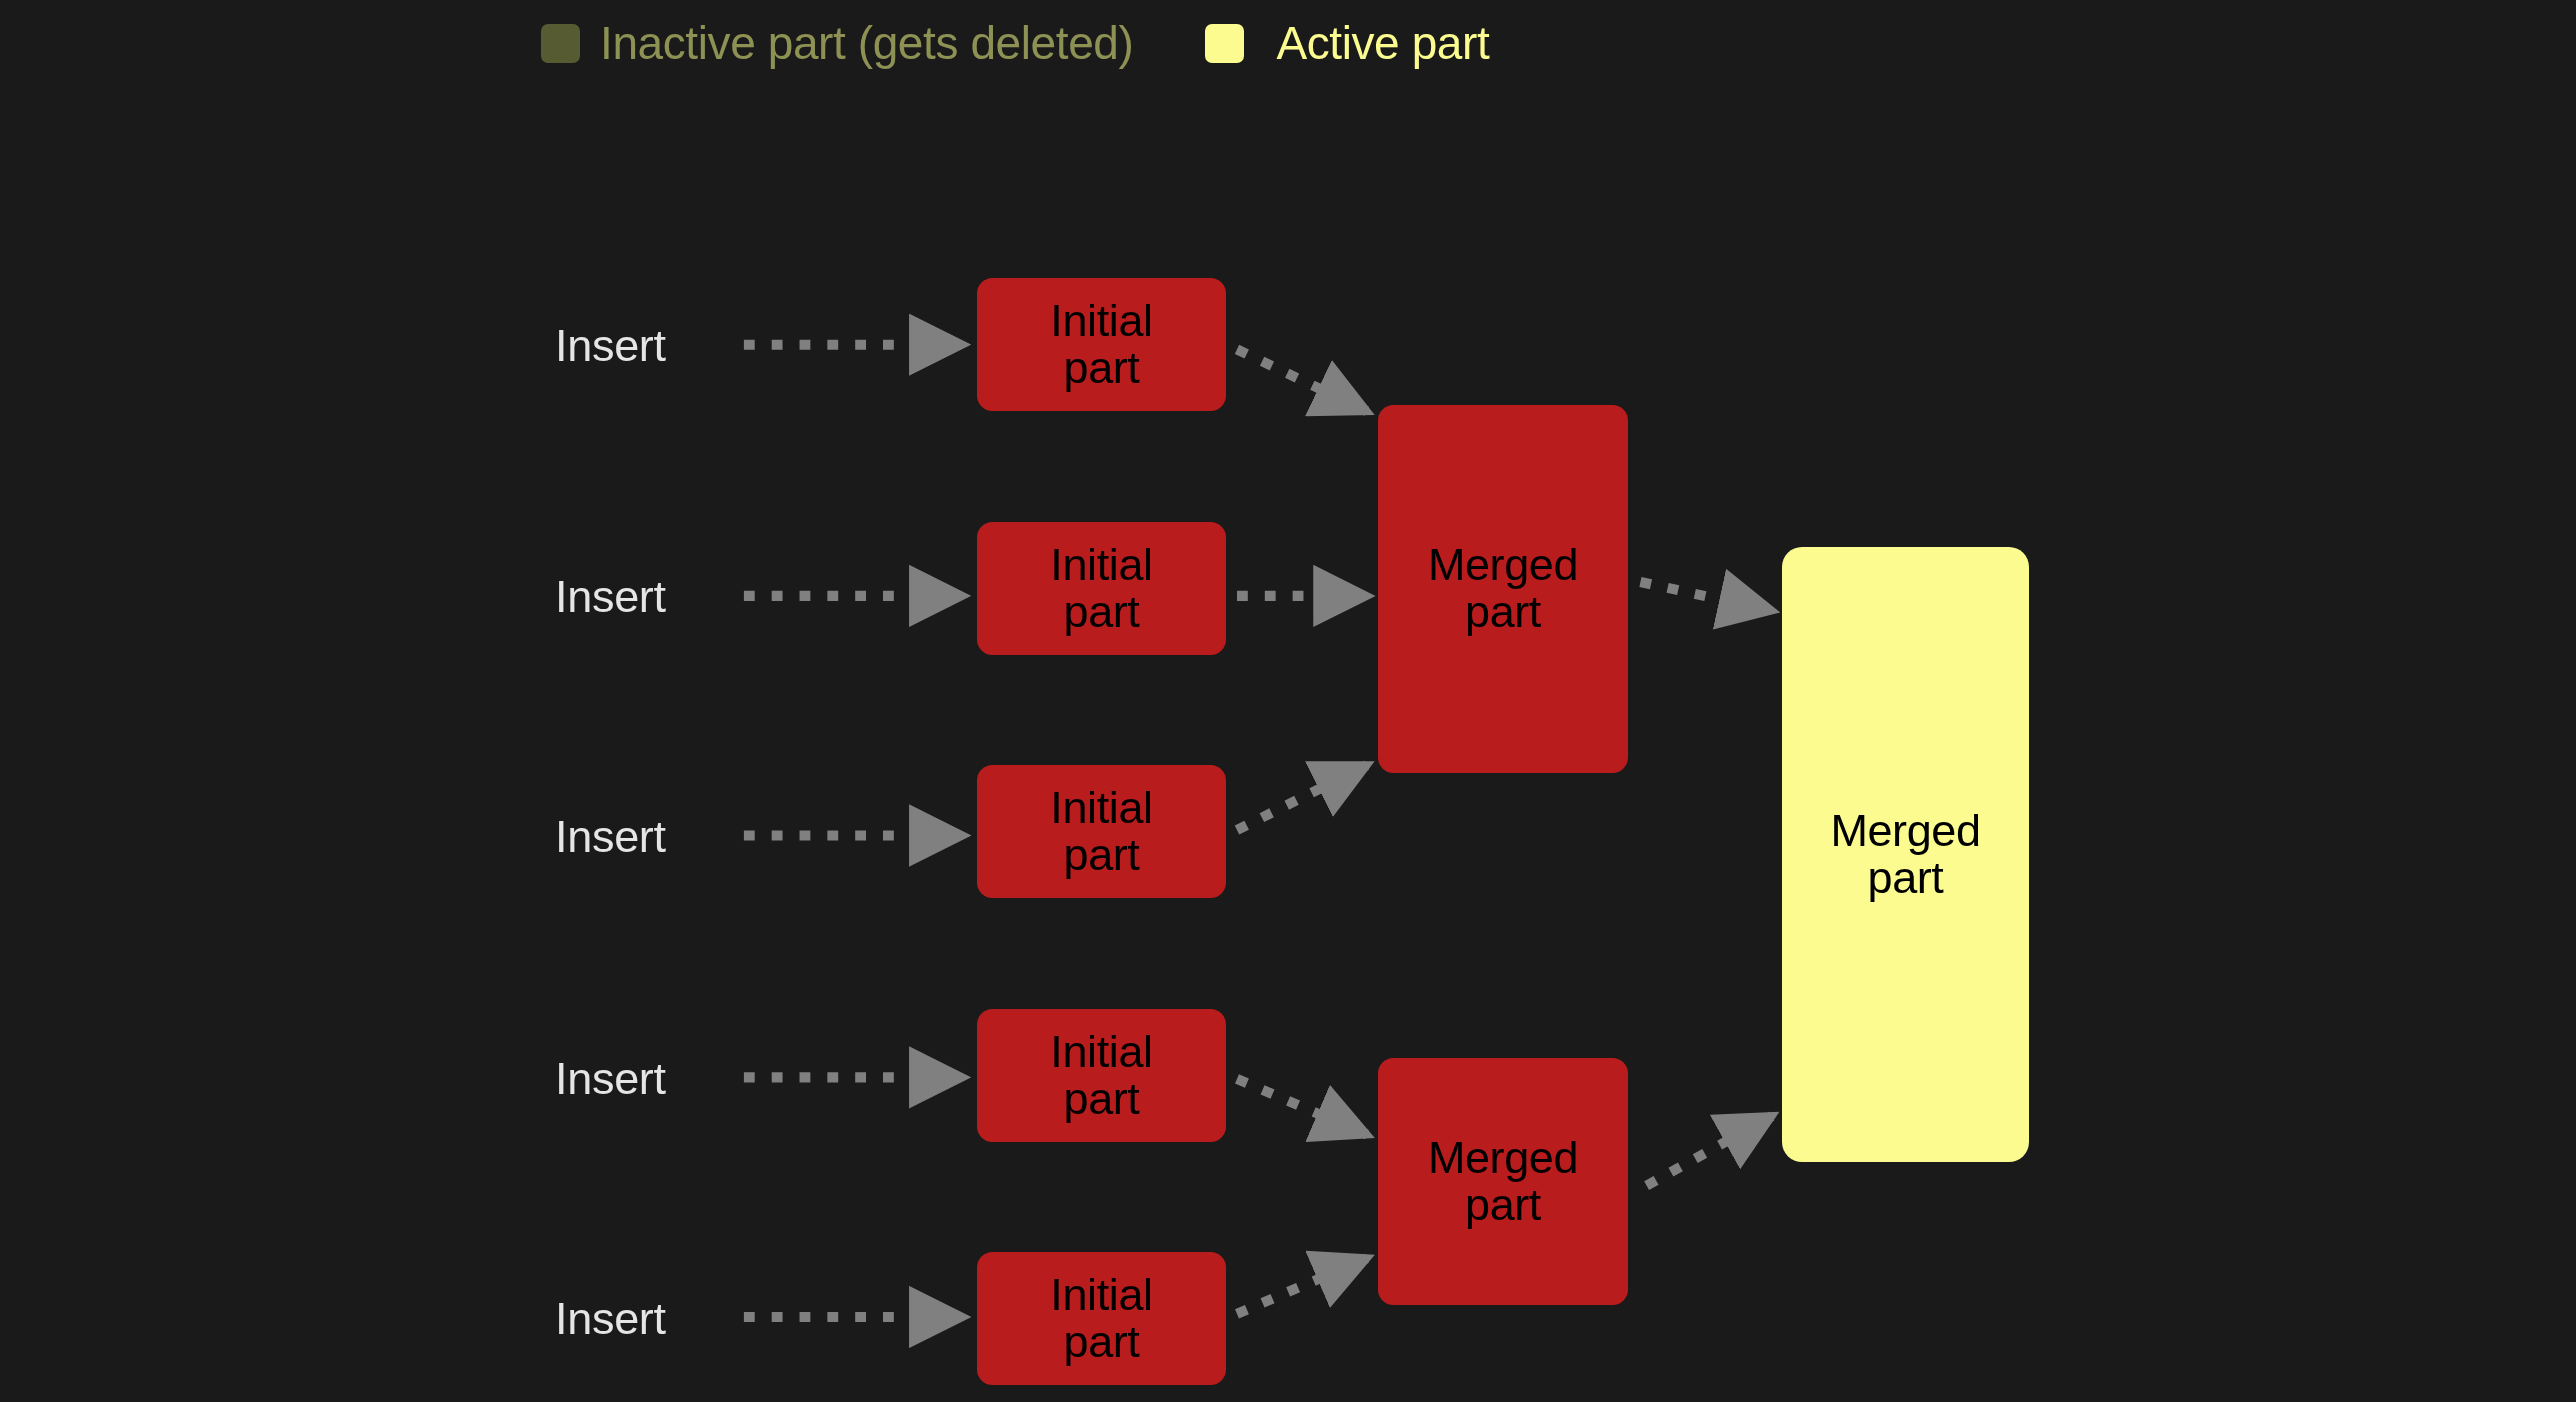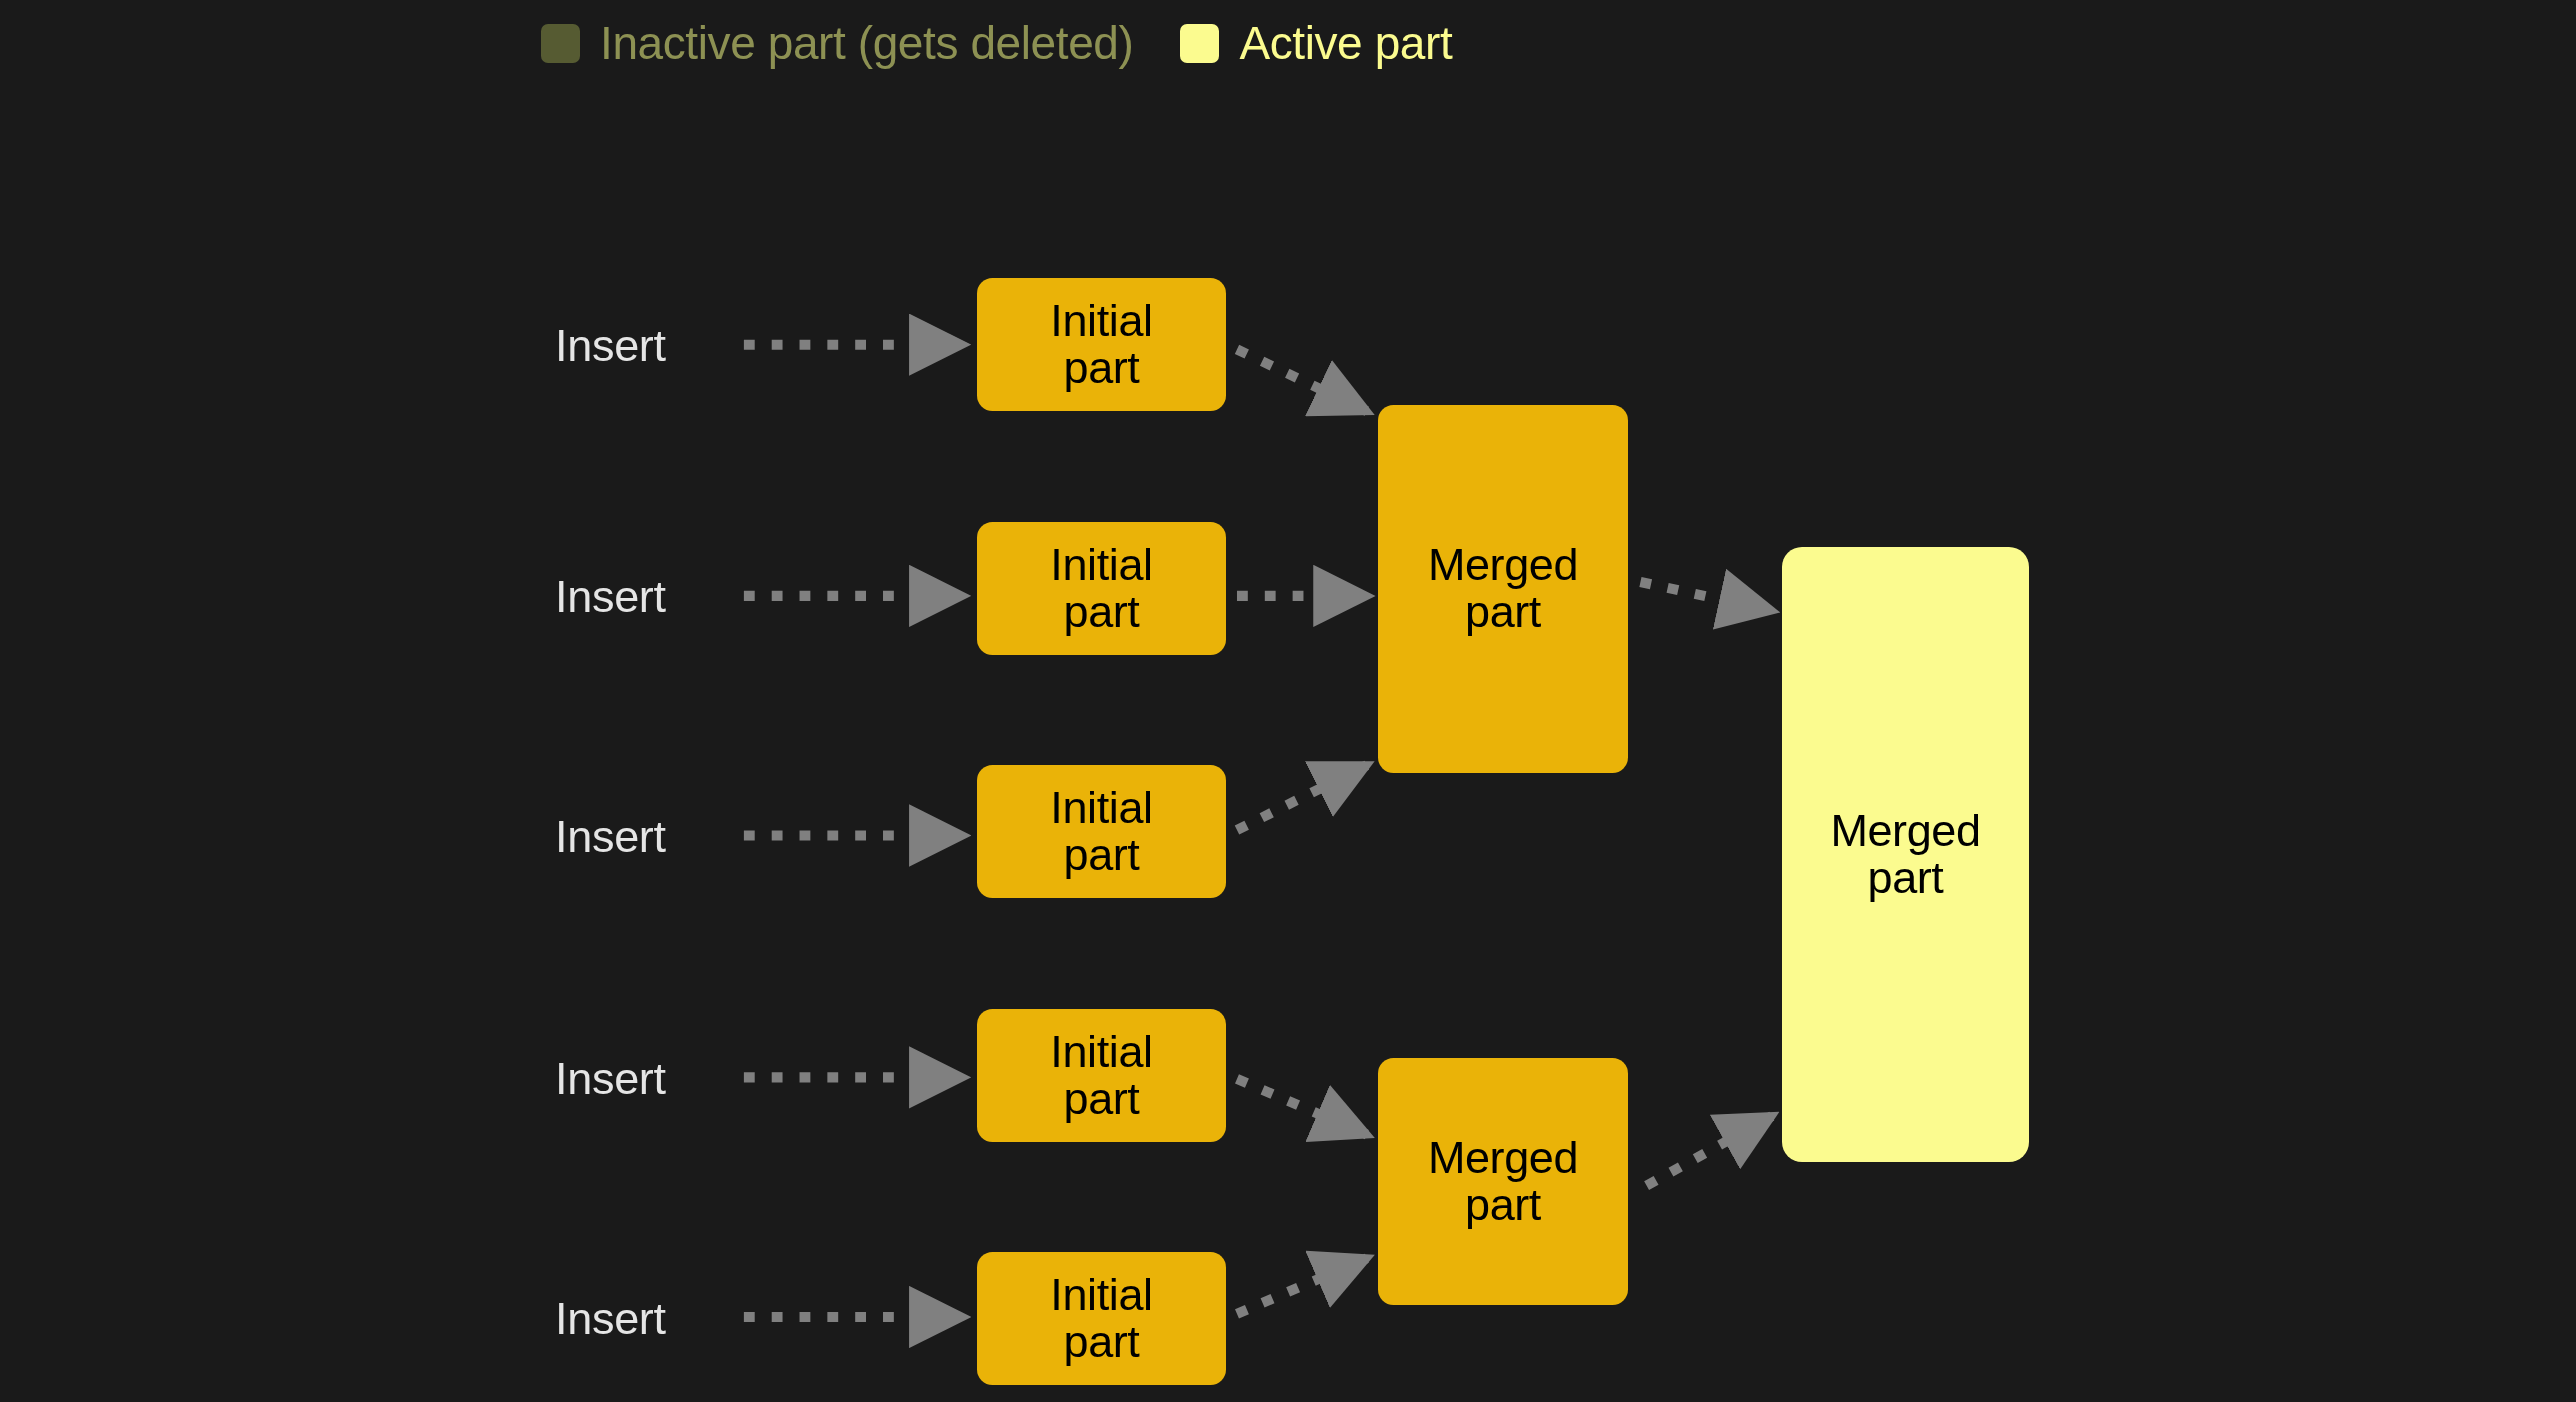--- a/index.html
+++ b/index.html
@@ -29,21 +29,21 @@
     left: 541px;
     top: 20px;
     display: flex;
     align-items: center;
     gap: 0px;
   }
   .legend-entry {
     display: flex;
     align-items: center;
   }
-  .legend-entry + .legend-entry { margin-left: 47px; }
+  .legend-entry + .legend-entry { margin-left: 72px; gap: 12px; }
   .swatch {
     width: 39px;
     height: 39px;
     border-radius: 7px;
     flex: 0 0 auto;
   }
   .swatch.inactive { background: #565b32; }
   .swatch.active   { background: #fbfb8f; }
   .legend-label {
     margin-left: 20px;
@@ -63,21 +63,21 @@
     align-items: center;
     justify-content: center;
     text-align: center;
     color: #000000;
     border-radius: 15.5px;
     font-size: 45px;
     line-height: 1.04;
     letter-spacing: -0.4px;
     white-space: pre-line;
   }
-  .node.inactive { background: #eab308; align-items: center; }
+  .node.inactive { background: #b91c1c; align-items: center; }
   .node.activebox { background: #fbfb8f; border-radius: 20px; }
 
   .node .node-text { display: block; }
 
   
   .insert-label {
     position: absolute;
     color: #e5e5e5;
     font-size: 45px;
     line-height: 45px;

